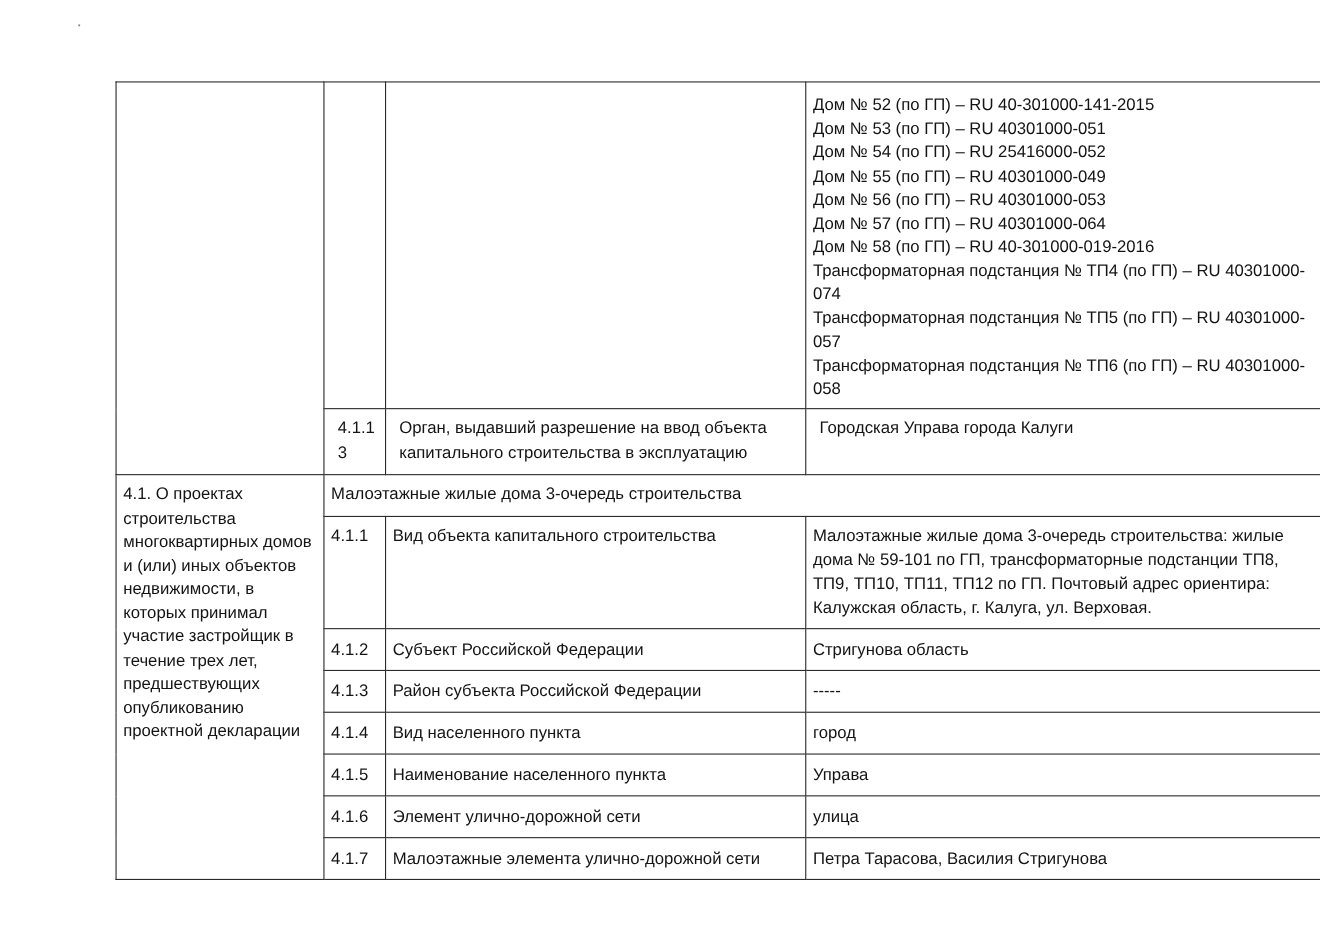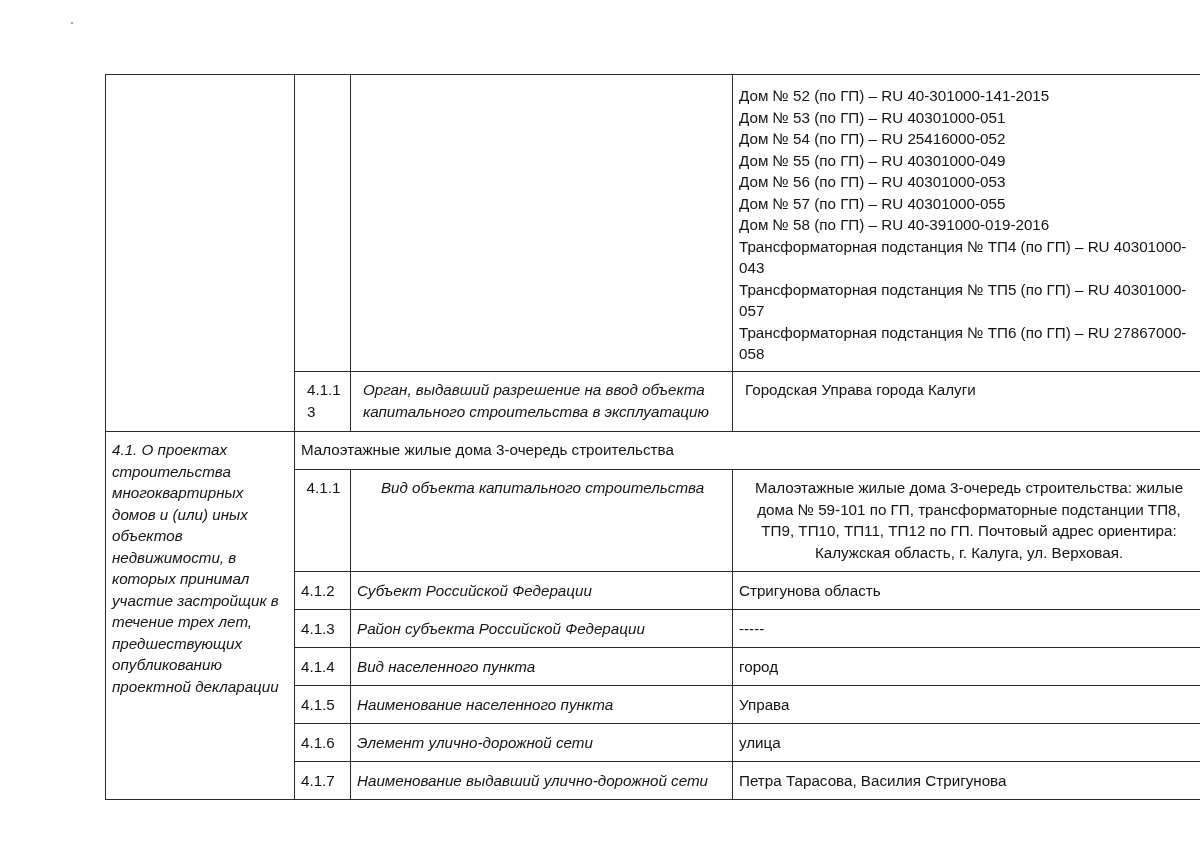--- a/index.html
+++ b/index.html
@@ -37,31 +37,31 @@
       vertical-align: top;
       padding: 7px 4px 6px 6px;
       word-wrap: break-word;
     }
     col.c1 { width: 189px; }
     col.c2 { width: 56px; }
     col.c3 { width: 382px; }
     col.c4 { width: 471px; }
 
     .num { padding-left: 5px; }
-    .label { padding-left: 6px; font-style: italic; }
+    .label { padding-left: 6px; }
     .val { padding-left: 6px; }
 
     tr.r-permits td { height: 280px; padding-top: 10px; }
     tr.r-4113 td { height: 46px; padding-left: 12px; }
     tr.r-sub td { height: 24px; padding-top: 7px; }
-    tr.r-411 td { height: 88px; text-align: center; }
+    tr.r-411 td { height: 88px; }
     tr.r-std td { height: 23px; padding-top: 8px; }
 
     .permit-line { display: block; }
-    .section-title { display: block; font-style: italic; }
+    .section-title { display: block; }
 
     .speck {
       position: absolute;
       width: 2px; height: 2px;
       border-radius: 50%;
       background: #8a8a8a;
     }
   </style>
 </head>
 <body>
@@ -82,25 +82,25 @@
       <tr class="r-permits">
         <td rowspan="2"></td>
         <td></td>
         <td></td>
         <td class="val">
           <span class="permit-line">Дом № 52 (по ГП) – RU 40-301000-141-2015</span>
           <span class="permit-line">Дом № 53 (по ГП) – RU 40301000-051</span>
           <span class="permit-line">Дом № 54 (по ГП) – RU 25416000-052</span>
           <span class="permit-line">Дом № 55 (по ГП) – RU 40301000-049</span>
           <span class="permit-line">Дом № 56 (по ГП) – RU 40301000-053</span>
-          <span class="permit-line">Дом № 57 (по ГП) – RU 40301000-055</span>
-          <span class="permit-line">Дом № 58 (по ГП) – RU 40-391000-019-2016</span>
-          <span class="permit-line">Трансформаторная подстанция № ТП4 (по ГП) – RU 40301000-043</span>
+          <span class="permit-line">Дом № 57 (по ГП) – RU 40301000-064</span>
+          <span class="permit-line">Дом № 58 (по ГП) – RU 40-301000-019-2016</span>
+          <span class="permit-line">Трансформаторная подстанция № ТП4 (по ГП) – RU 40301000-074</span>
           <span class="permit-line">Трансформаторная подстанция № ТП5 (по ГП) – RU 40301000-057</span>
-          <span class="permit-line">Трансформаторная подстанция № ТП6 (по ГП) – RU 27867000-058</span>
+          <span class="permit-line">Трансформаторная подстанция № ТП6 (по ГП) – RU 40301000-058</span>
         </td>
       </tr>
 
       <tr class="r-4113">
         <td class="num">4.1.13</td>
         <td class="label">Орган, выдавший разрешение на ввод объекта капитального строительства в эксплуатацию</td>
         <td class="val">Городская Управа города Калуги</td>
       </tr>
 
       <tr class="r-sub">
@@ -141,18 +141,18 @@
       </tr>
 
       <tr class="r-std">
         <td class="num">4.1.6</td>
         <td class="label">Элемент улично-дорожной сети</td>
         <td class="val">улица</td>
       </tr>
 
       <tr class="r-std">
         <td class="num">4.1.7</td>
-        <td class="label">Наименование выдавший улично-дорожной сети</td>
+        <td class="label">Малоэтажные элемента улично-дорожной сети</td>
         <td class="val">Петра Тарасова, Василия Стригунова</td>
       </tr>
     </tbody>
   </table>
 </div>
 
 </body></html>

